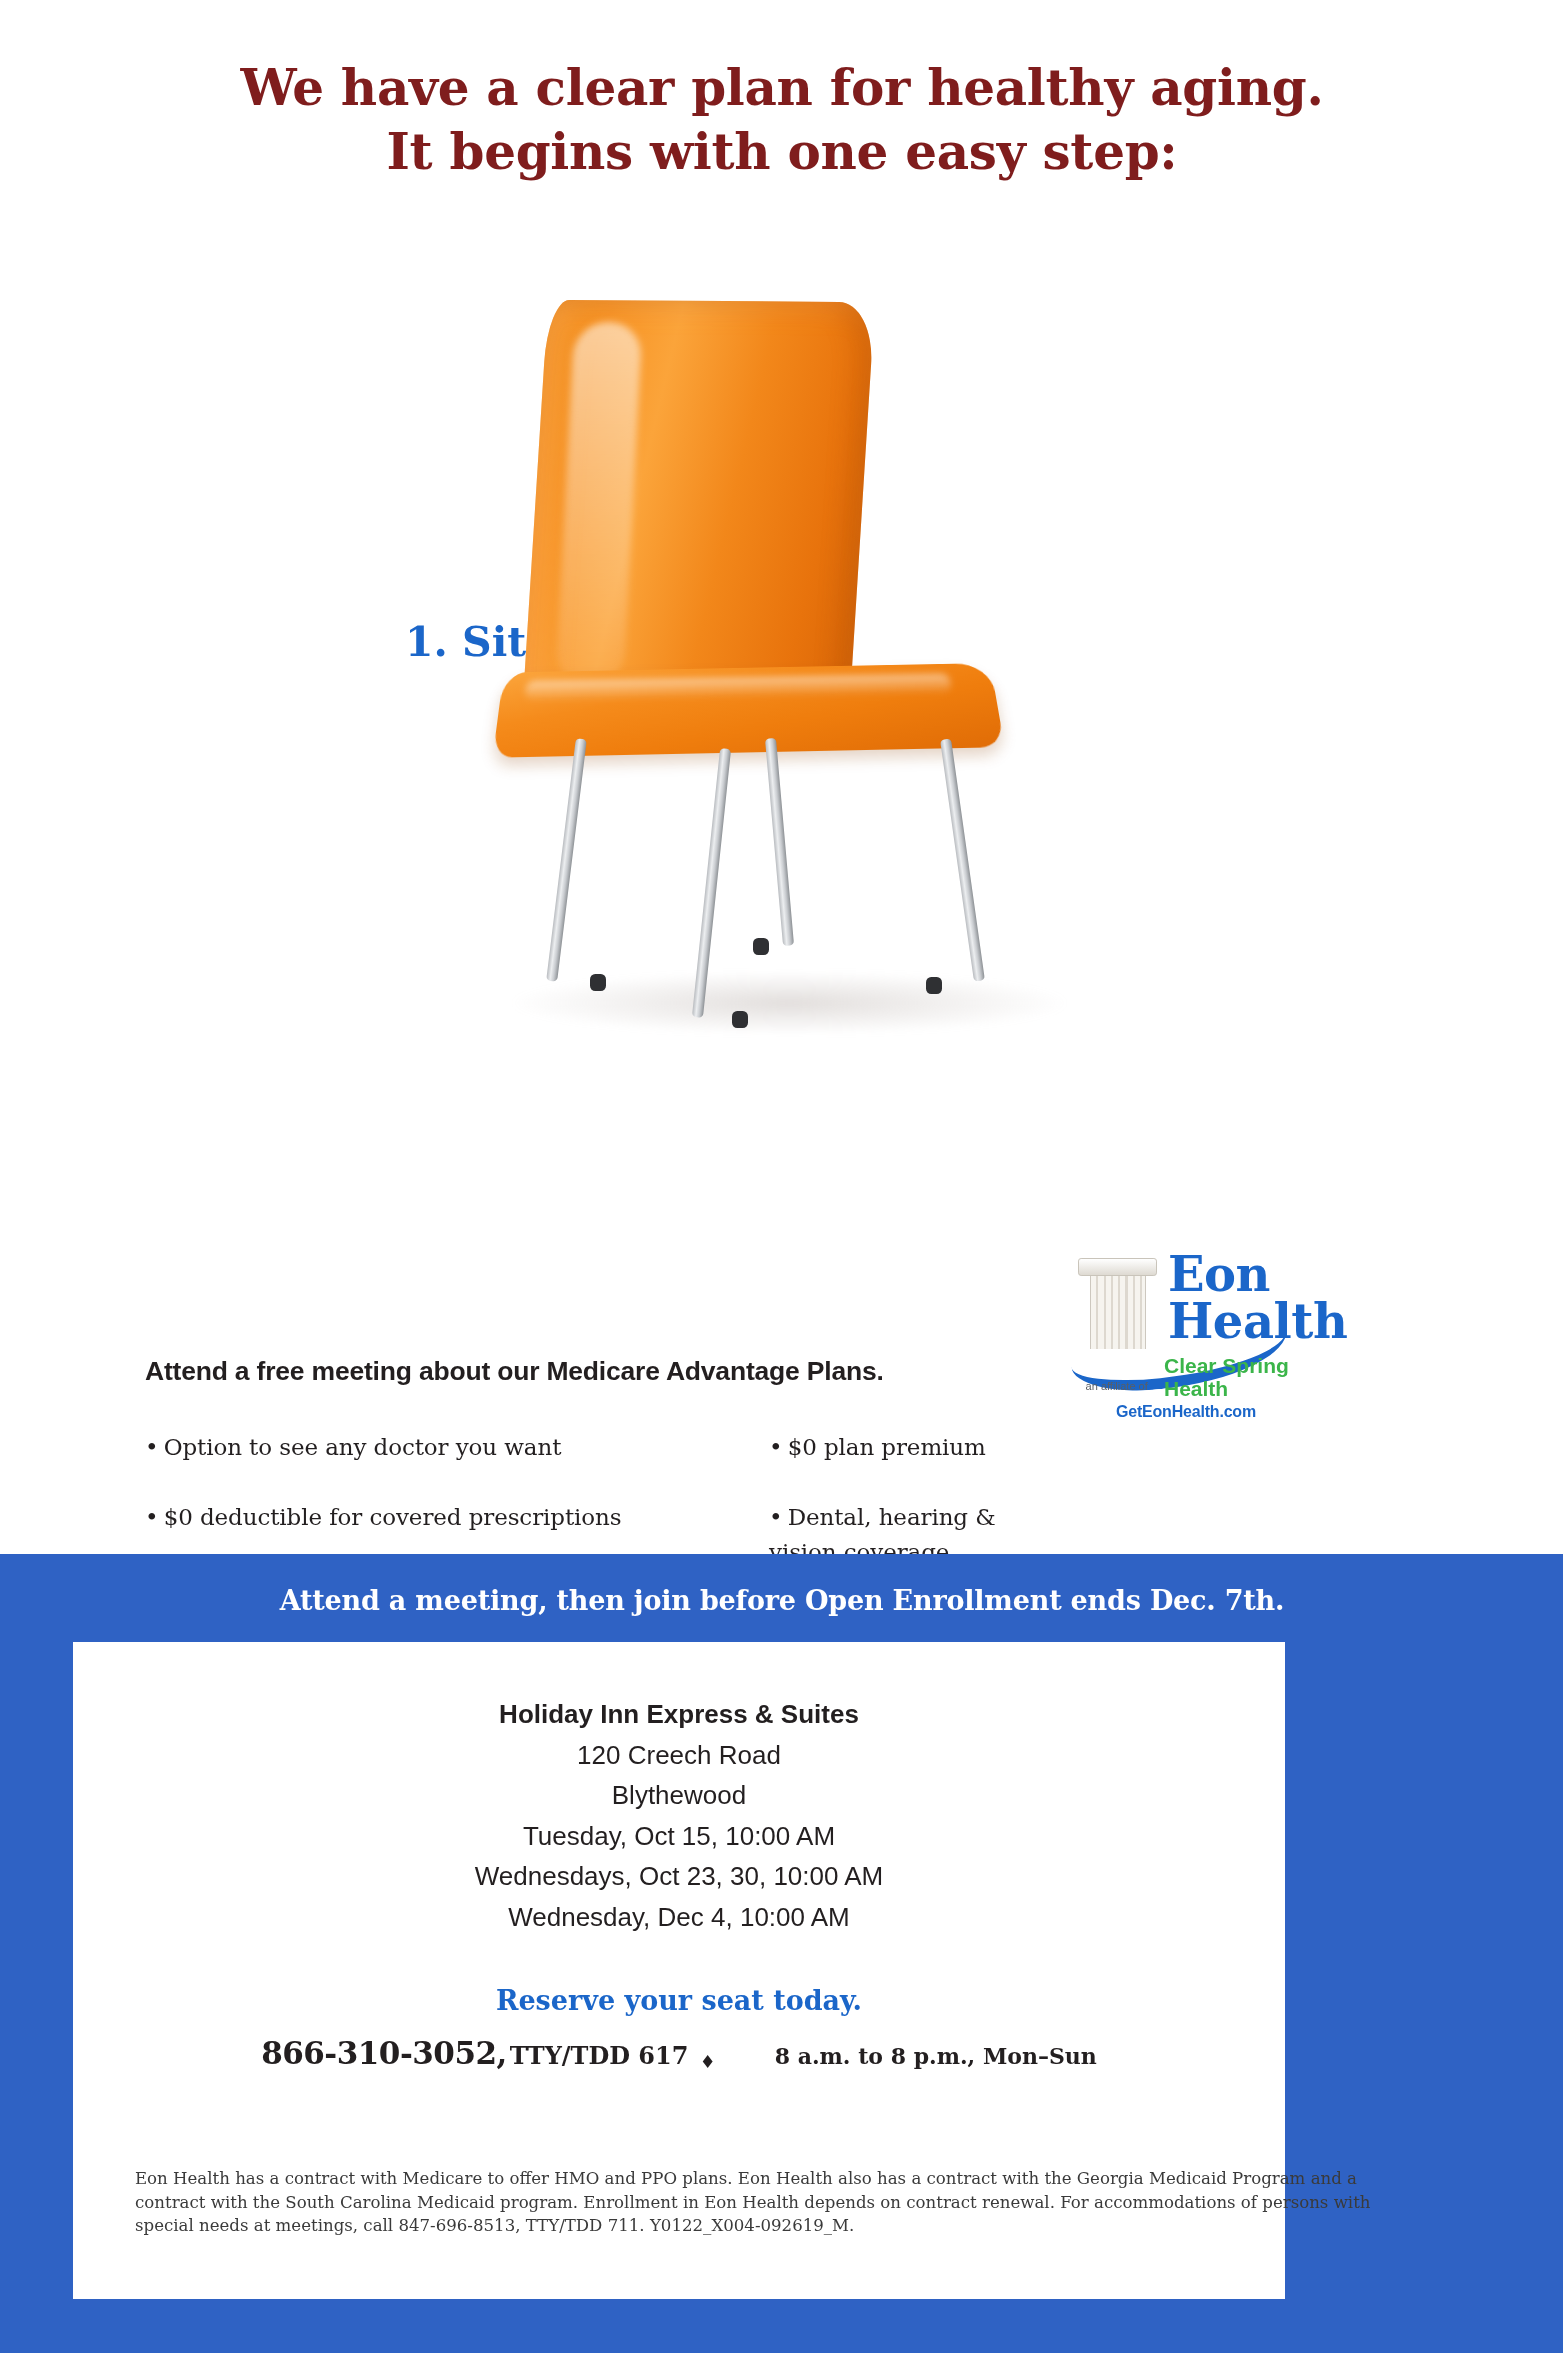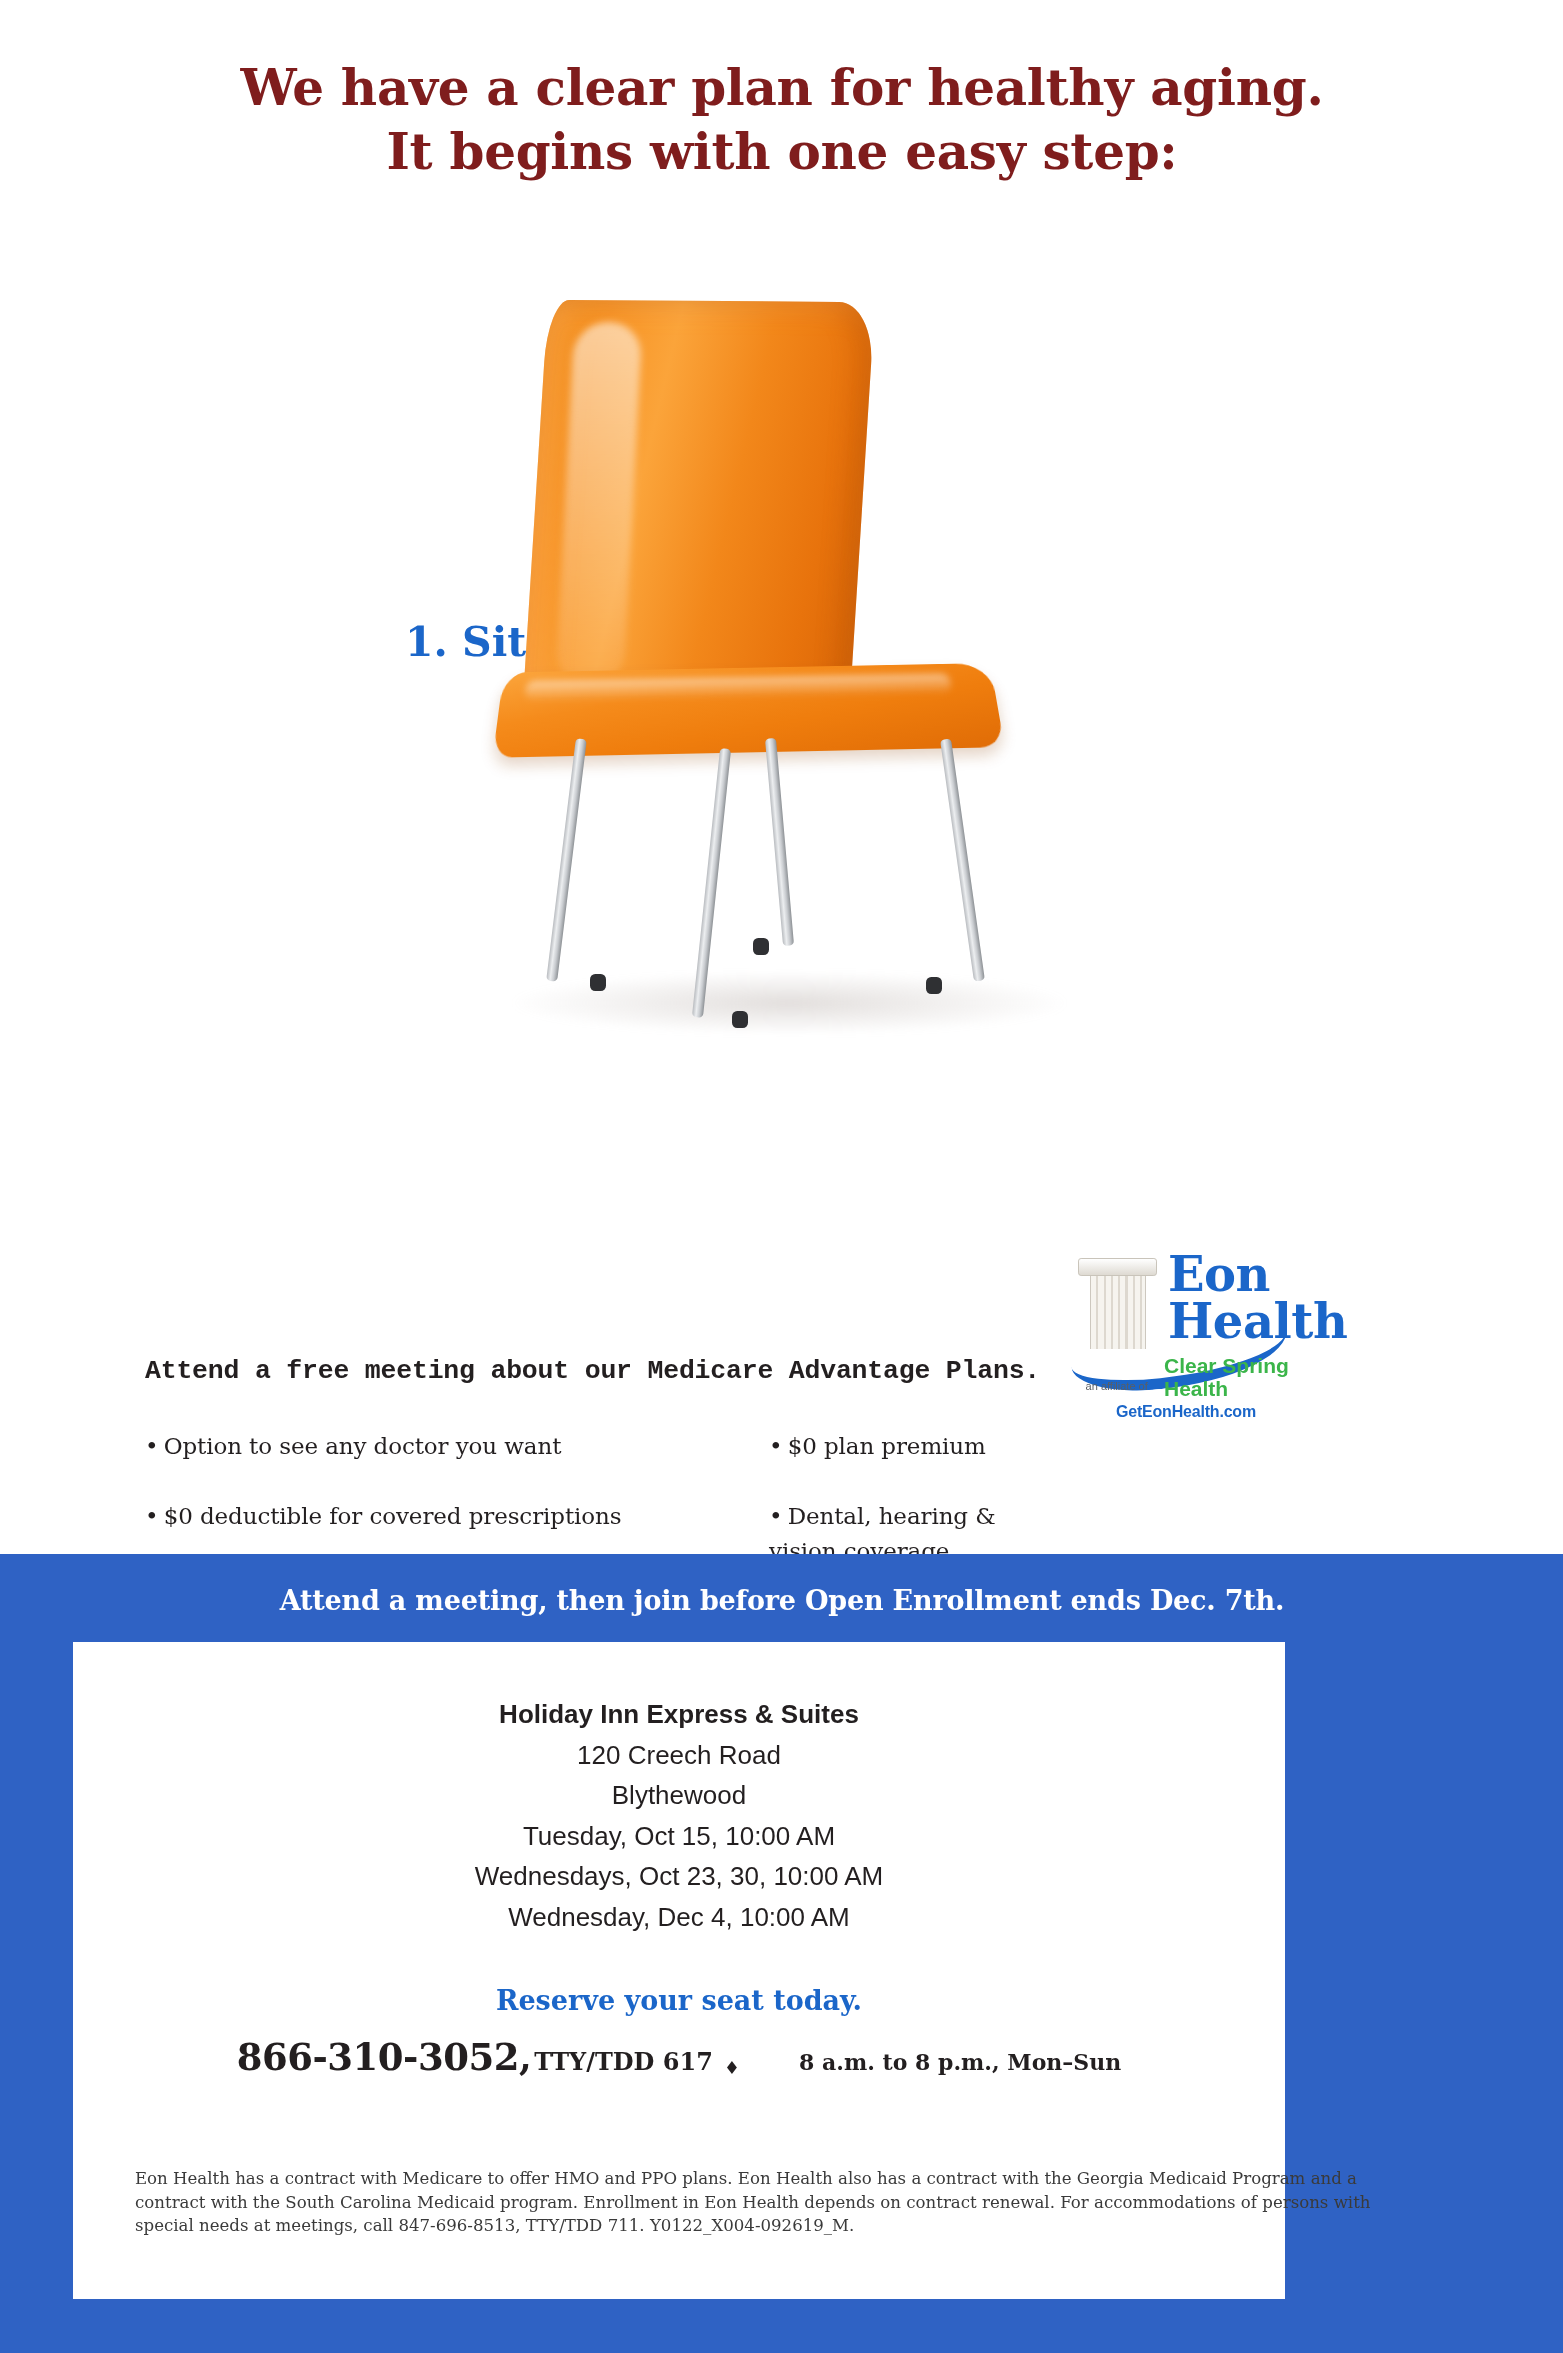--- a/index.html
+++ b/index.html
@@ -122,21 +122,21 @@
 
   
   .benefits {
     position: absolute;
     top: 1356px;
     left: 145px;
     width: 914px;
     color: #231f20;
   }
   .benefits-title {
-    font-family: Liberation Mono, monospace;
+    font-family: Liberation Sans, sans-serif;
     font-weight: bold;
     font-size: 26.5px;
     letter-spacing: -0.2px;
     margin-bottom: 8.3px;
   }
   .benefits-cols {
     display: flex;
     gap: 0px;
   }
   .benefits-col { flex: 0 0 auto; }
@@ -271,21 +271,21 @@
     font-weight: bold;
     font-size: 27px;
   }
   .phone-row {
     margin-top: 18.7px;
     text-align: center;
     color: #231f20;
     font-family: "DejaVu Serif", serif;
     font-weight: bold;
   }
-  .phone-row .num { font-size: 37px; letter-spacing: -0.5px; }
+  .phone-row .num { font-size: 31px; letter-spacing: -0.5px; }
   .phone-row .tty { font-size: 24px; }
   .phone-row .dot { font-size: 17.7px; margin: 0 8.3px; vertical-align: middle; }
   .phone-row .hours { font-size: 22px; margin-left: 48px; }
   .disclaimer {
     position: absolute;
     left: 62px;
     top: 525px;
     width: 1294px;
     color: #3a3a3a;
     font-family: "DejaVu Serif", serif;

